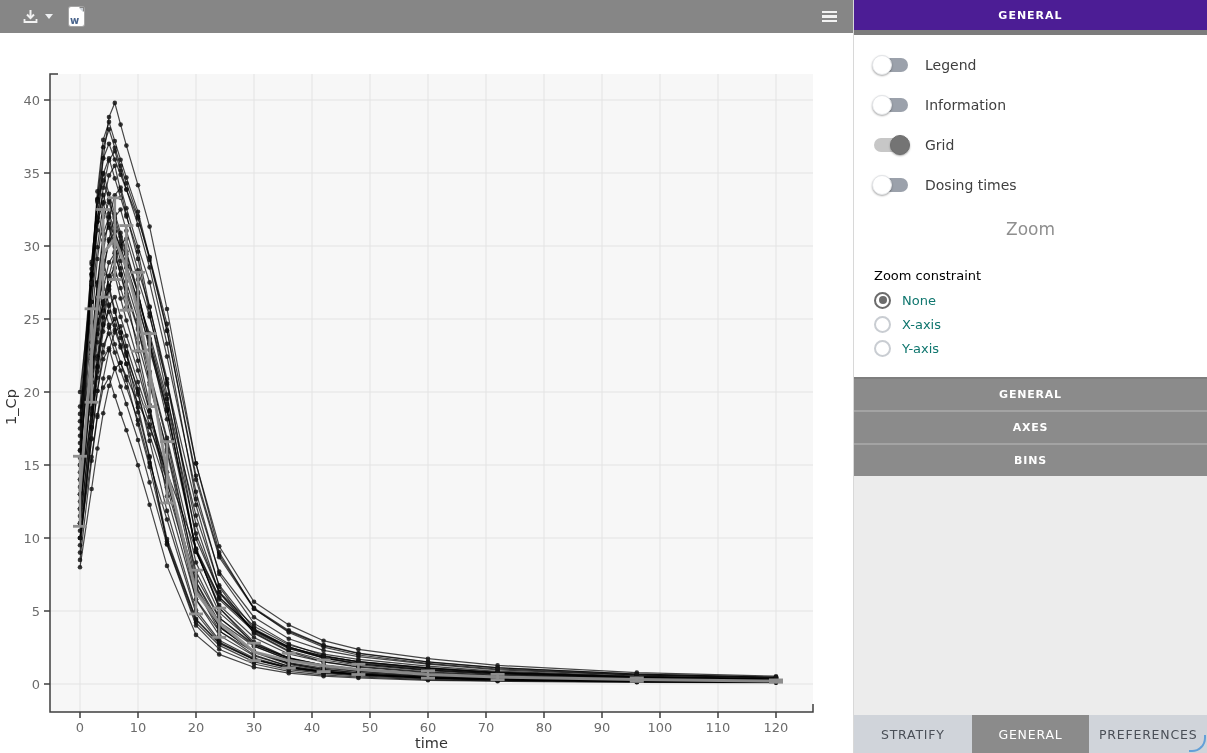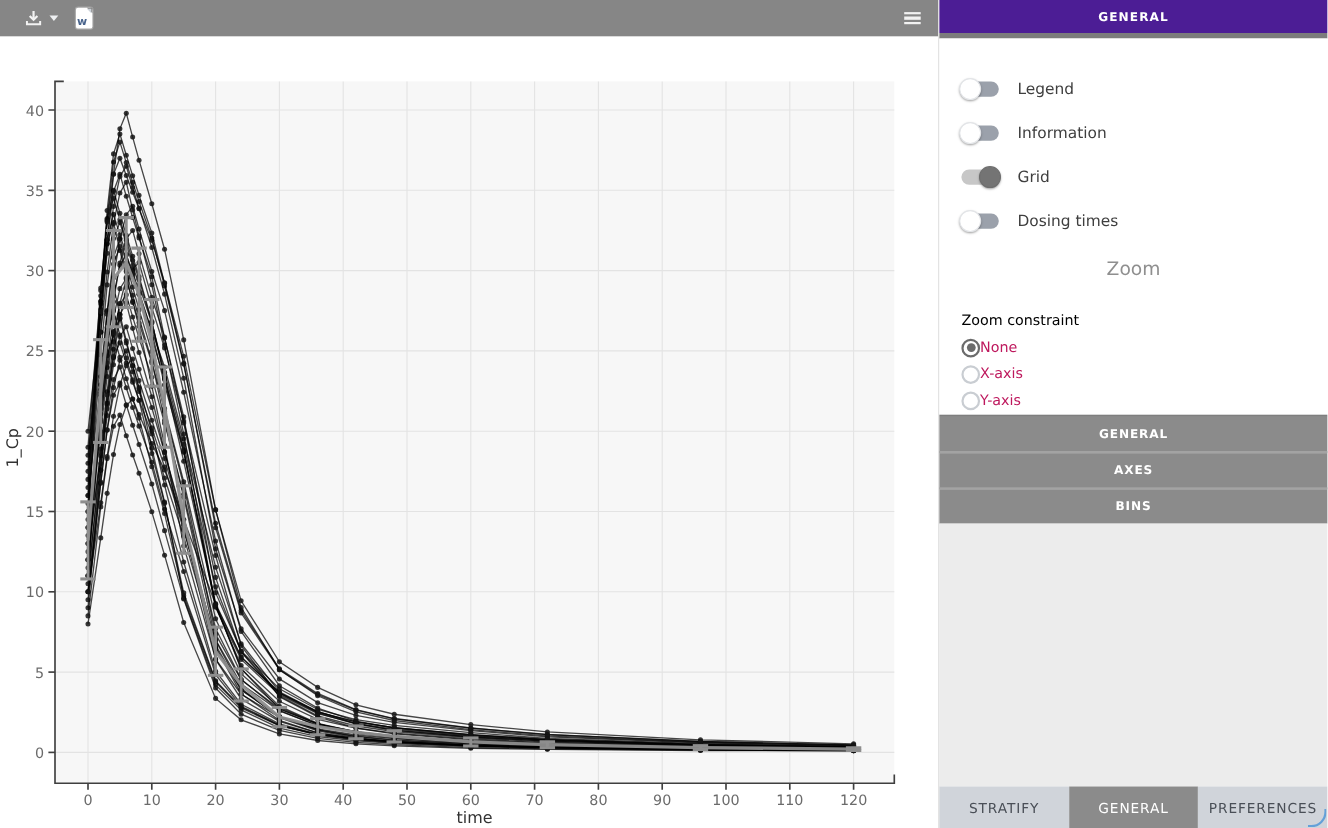--- a/index.html
+++ b/index.html
@@ -18,35 +18,35 @@
   .menu-icon span{display:block;width:15px;height:2.5px;background:#f2f2f2;margin:2px 0;}
 
   
   #plot-area{position:absolute;left:0;top:33px;width:853px;height:720px;background:#fff;}
   #chart{display:block;}
 
   
   #panel{position:absolute;left:853px;top:0;width:354px;height:753px;background:#fff;border-left:1px solid #d8d8d8;box-sizing:border-box;display:flex;flex-direction:column;}
   .panel-header{height:30px;background:#4c1d95;color:#fff;font-size:11px;font-weight:bold;letter-spacing:1px;display:flex;align-items:center;justify-content:center;}
   .panel-header-strip{height:5px;background:#7c7c7c;}
-  .panel-body{height:342px;box-sizing:border-box;padding-top:26px;background:#fff;}
+  .panel-body{height:342px;box-sizing:border-box;padding-top:10px;background:#fff;}
   .toggle-row{display:flex;align-items:center;height:40px;padding-left:20px;}
   .toggle{position:relative;width:34px;height:14px;cursor:pointer;flex:none;}
   .toggle .track{width:34px;height:14px;border-radius:7px;background:#9ba1ab;}
   .toggle .knob{position:absolute;top:-3px;left:-2px;width:20px;height:20px;border-radius:50%;background:#fff;border:1px solid #e3e5e8;box-sizing:border-box;box-shadow:0 1px 2px rgba(0,0,0,.35);}
   .toggle.on .track{background:#c7c7c7;}
   .toggle.on .knob{left:auto;right:-2px;background:#747474;border-color:#6e6e6e;}
   .toggle-label{margin-left:17px;font-size:14px;color:#3f3f3f;}
   .zoom-title{margin-top:14px;text-align:center;font-size:17px;color:#8f8f8f;}
   .zoom-constraint-label{margin:29px 0 5px 20px;font-size:13px;color:#000000;}
   .radio-row{display:flex;align-items:center;height:24px;padding-left:20px;cursor:pointer;}
   .radio{width:17px;height:17px;border-radius:50%;border:2px solid #c9cdd2;box-sizing:border-box;background:#fff;position:relative;flex:none;}
   .radio.checked{border-color:#6b6b6b;}
   .radio.checked:after{content:'';position:absolute;left:2.5px;top:2.5px;width:8px;height:8px;border-radius:50%;background:#6b6b6b;}
-  .radio-label{font-size:13px;color:#be185d;}
+  .radio-label{margin-left:11px;font-size:13px;color:#0f766e;}
   .accordion{border-top:2px solid #7e7e7e;}
   .acc-bar{height:31px;background:#8b8b8b;color:#fff;font-size:11px;font-weight:bold;letter-spacing:.8px;display:flex;align-items:center;justify-content:center;cursor:pointer;border-bottom:2px solid #a3a3a3;}
   .acc-bar:last-child{border-bottom:none;}
   .panel-filler{flex:1;background:#ececec;}
   .tabs{height:38px;display:flex;position:relative;}
   .tab{flex:1;display:flex;align-items:center;justify-content:center;background:#d0d4da;color:#4a4f57;font-size:12.5px;letter-spacing:.8px;cursor:pointer;}
   .tab.active{background:#8b8b8b;color:#fff;}
   .corner-flourish{position:absolute;right:1px;bottom:1px;width:15px;height:15px;border-right:2.5px solid #63a0d8;border-bottom:2.5px solid #63a0d8;border-bottom-right-radius:14px;}
 </style>
 </head>

